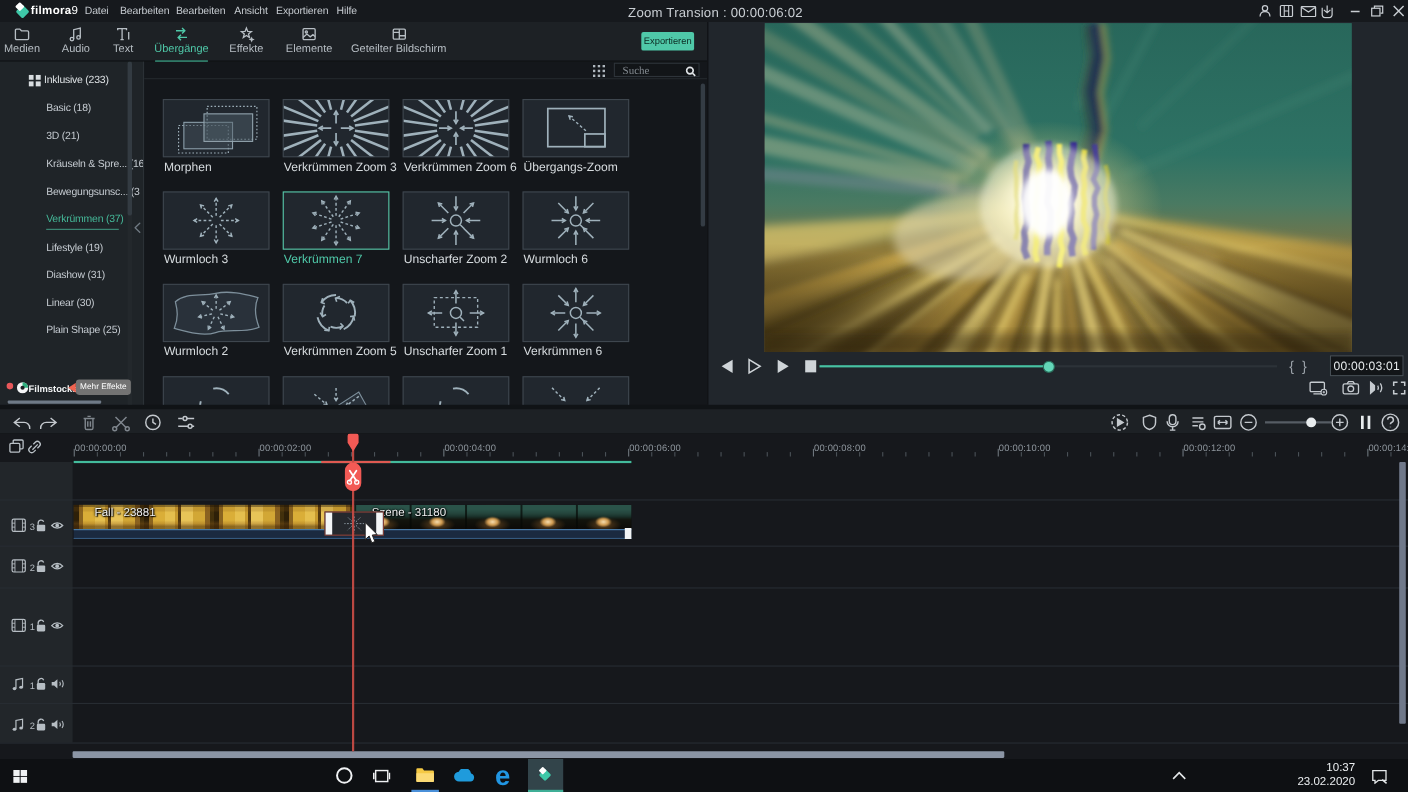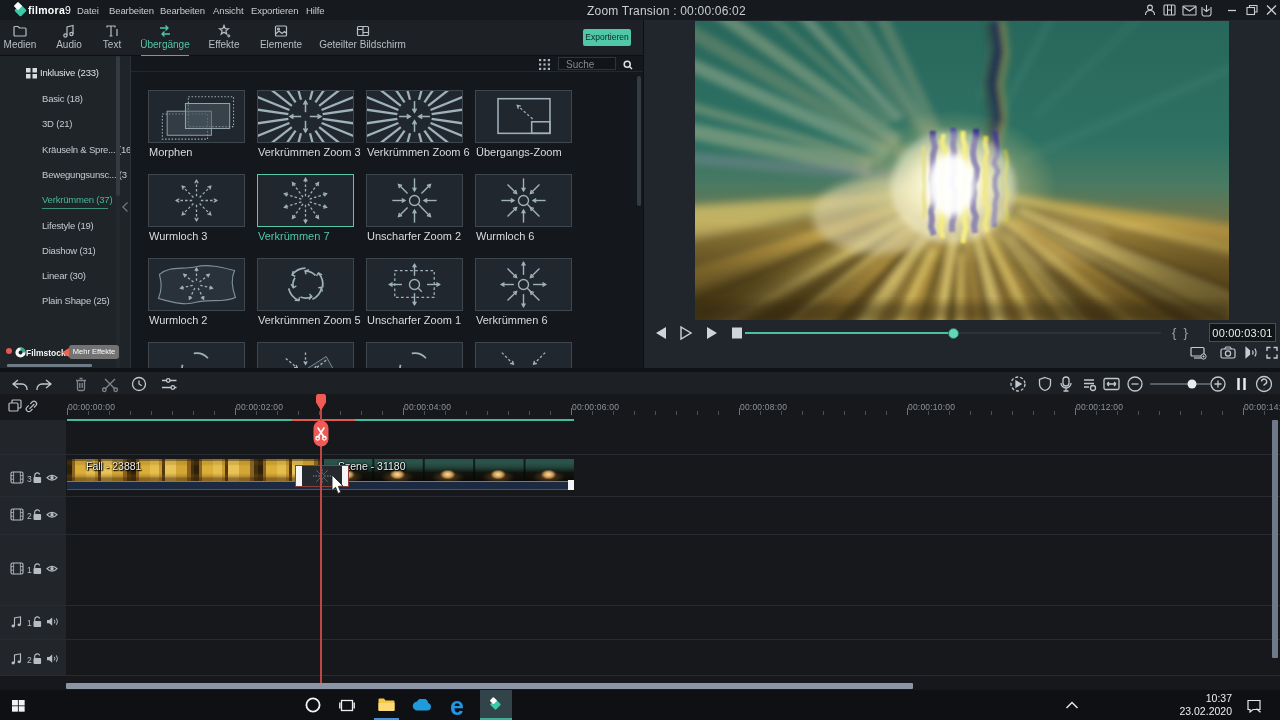--- a/index.html
+++ b/index.html
@@ -5,21 +5,21 @@
   * { margin:0; padding:0; box-sizing:border-box; }
   html,body { width:1280px; height:720px; overflow:hidden; background:#101316;
     font-family:"Liberation Sans", sans-serif; }
   #app { position:absolute; left:0; top:0; width:1280px; height:720px; }
   .abs { position:absolute; }
   svg { display:block; }
 
   
   #menubar { left:0; top:0; width:1280px; height:20px; background:#16191d; }
   #menubar .menuitem { position:absolute; top:4.5px; color:#c6cbd0; font-size:9.5px; letter-spacing:-0.1px; }
-  #title { position:absolute; top:3.5px; left:571px; color:#c9ced3; font-size:12px; letter-spacing:0.2px;margin-left:16px; }
+  #title { position:absolute; top:3.5px; left:571px; color:#c9ced3; font-size:12px; letter-spacing:0.2px; }
 
   
   #tabbar { left:0; top:20px; width:643px; height:36px; background:#1d2125; border-bottom:1px solid #0d0f12;}
   .tab { position:absolute; top:3px; text-align:center; color:#b7bec4; font-size:10px; }
   .tab .ticon { height:16px; margin-bottom:2px; }
   .tab.active { color:#4fc8a8; }
 
   
   #sidebar { left:0; top:56px; width:130px; height:312px; background:#1f2428; overflow:hidden; }
   .sideitem { position:absolute; left:42px; color:#c4cad0; font-size:9.5px; letter-spacing:-0.2px; white-space:nowrap; }
@@ -163,21 +163,21 @@
           <rect x="4.4" y="0" width="2.2" height="2.2"></rect>
           <rect x="8.8" y="0" width="2.2" height="2.2"></rect>
           <rect x="0" y="4.4" width="2.2" height="2.2"></rect>
           <rect x="4.4" y="4.4" width="2.2" height="2.2"></rect>
           <rect x="8.8" y="4.4" width="2.2" height="2.2"></rect>
           <rect x="0" y="8.8" width="2.2" height="2.2"></rect>
           <rect x="4.4" y="8.8" width="2.2" height="2.2"></rect>
           <rect x="8.8" y="8.8" width="2.2" height="2.2"></rect>
         </g>
       </svg>
-    <div class="abs" style="left:427px;top:1px;width:58px;height:13px;background:#121518;border:1px solid #2e343a;">
+    <div class="abs" style="left:427px;top:1px;width:78px;height:13px;background:#121518;border:1px solid #2e343a;font-family:Liberation Serif, serif;">
       <span class="abs" style="left:7px;top:1px;color:#82898f;font-size:10px;">Suche</span>
       <svg class="abs" style="left:64px;top:1.5px" width="10" height="10" viewBox="0 0 10 10" fill="none" stroke="#dfe3e6" stroke-width="1.5">
           <circle cx="4.2" cy="4.2" r="3"></circle>
           <path d="M6.5 6.5 L9 9"></path>
         </svg>
     </div>
     <div class="abs" style="left:0;top:15px;width:513px;height:1px;background:#23282d"></div>
 
     <div class="cell" style="left:17px;top:34px">
         <svg width="95" height="51" viewBox="0 0 97 53" fill="none" stroke="#9fb1bb">

